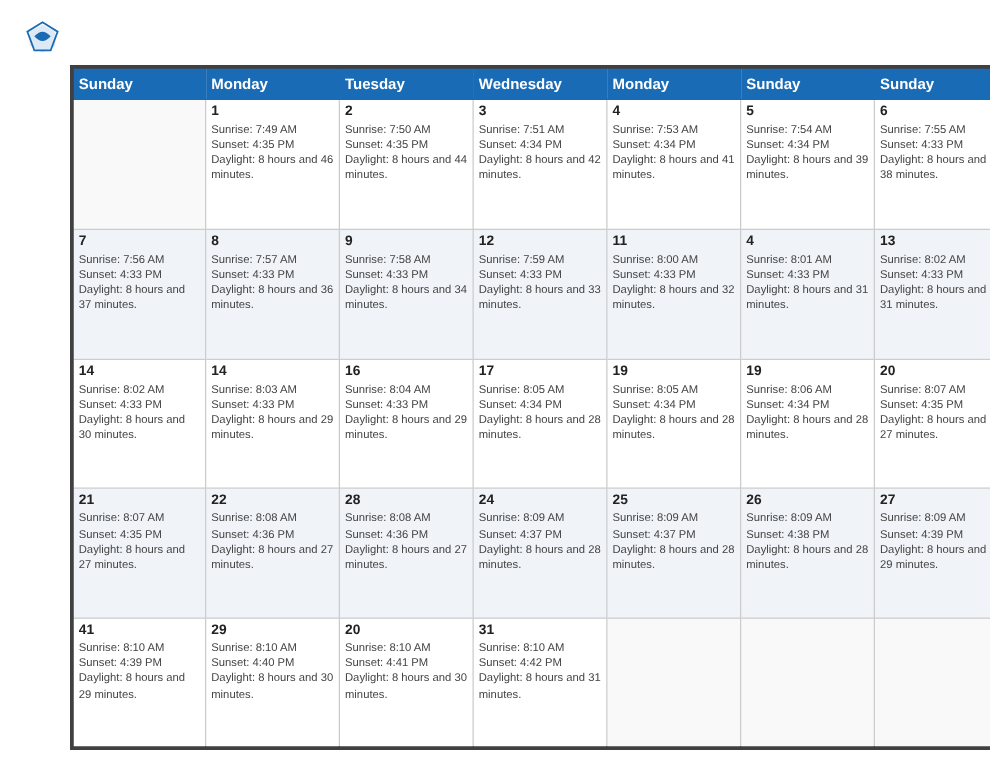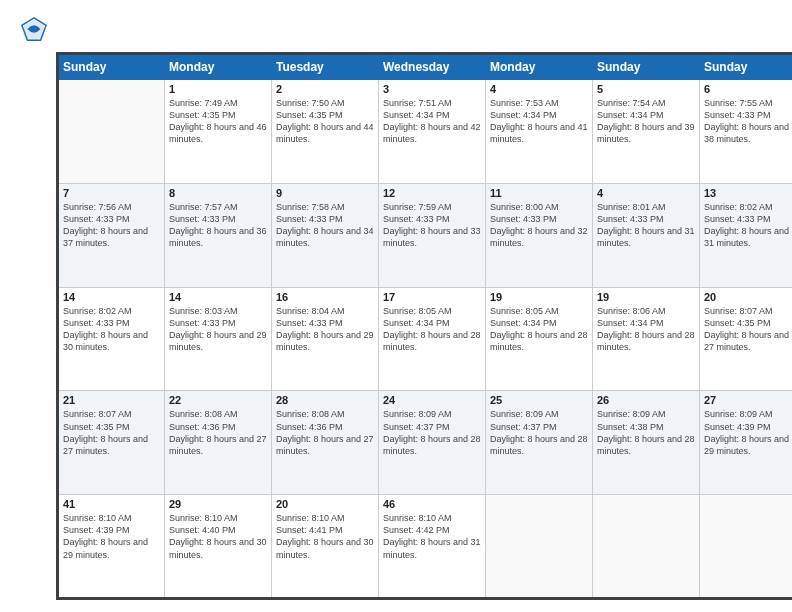--- a/index.html
+++ b/index.html
@@ -263,21 +263,21 @@
           </td>
           <td>
             <span class="day-num">29</span>
             <div class="day-info">Sunrise: 8:10 AM<br>Sunset: 4:40 PM<br>Daylight: 8 hours and 30 minutes.</div>
           </td>
           <td>
             <span class="day-num">20</span>
             <div class="day-info">Sunrise: 8:10 AM<br>Sunset: 4:41 PM<br>Daylight: 8 hours and 30 minutes.</div>
           </td>
           <td>
-            <span class="day-num">46</span>
+            <span class="day-num">31</span>
             <div class="day-info">Sunrise: 8:10 AM<br>Sunset: 4:42 PM<br>Daylight: 8 hours and 31 minutes.</div>
           </td>
           <td class="empty-cell"></td>
           <td class="empty-cell"></td>
           <td class="empty-cell"></td>
         </tr>
       </tbody>
   </table>
 </div>
 

